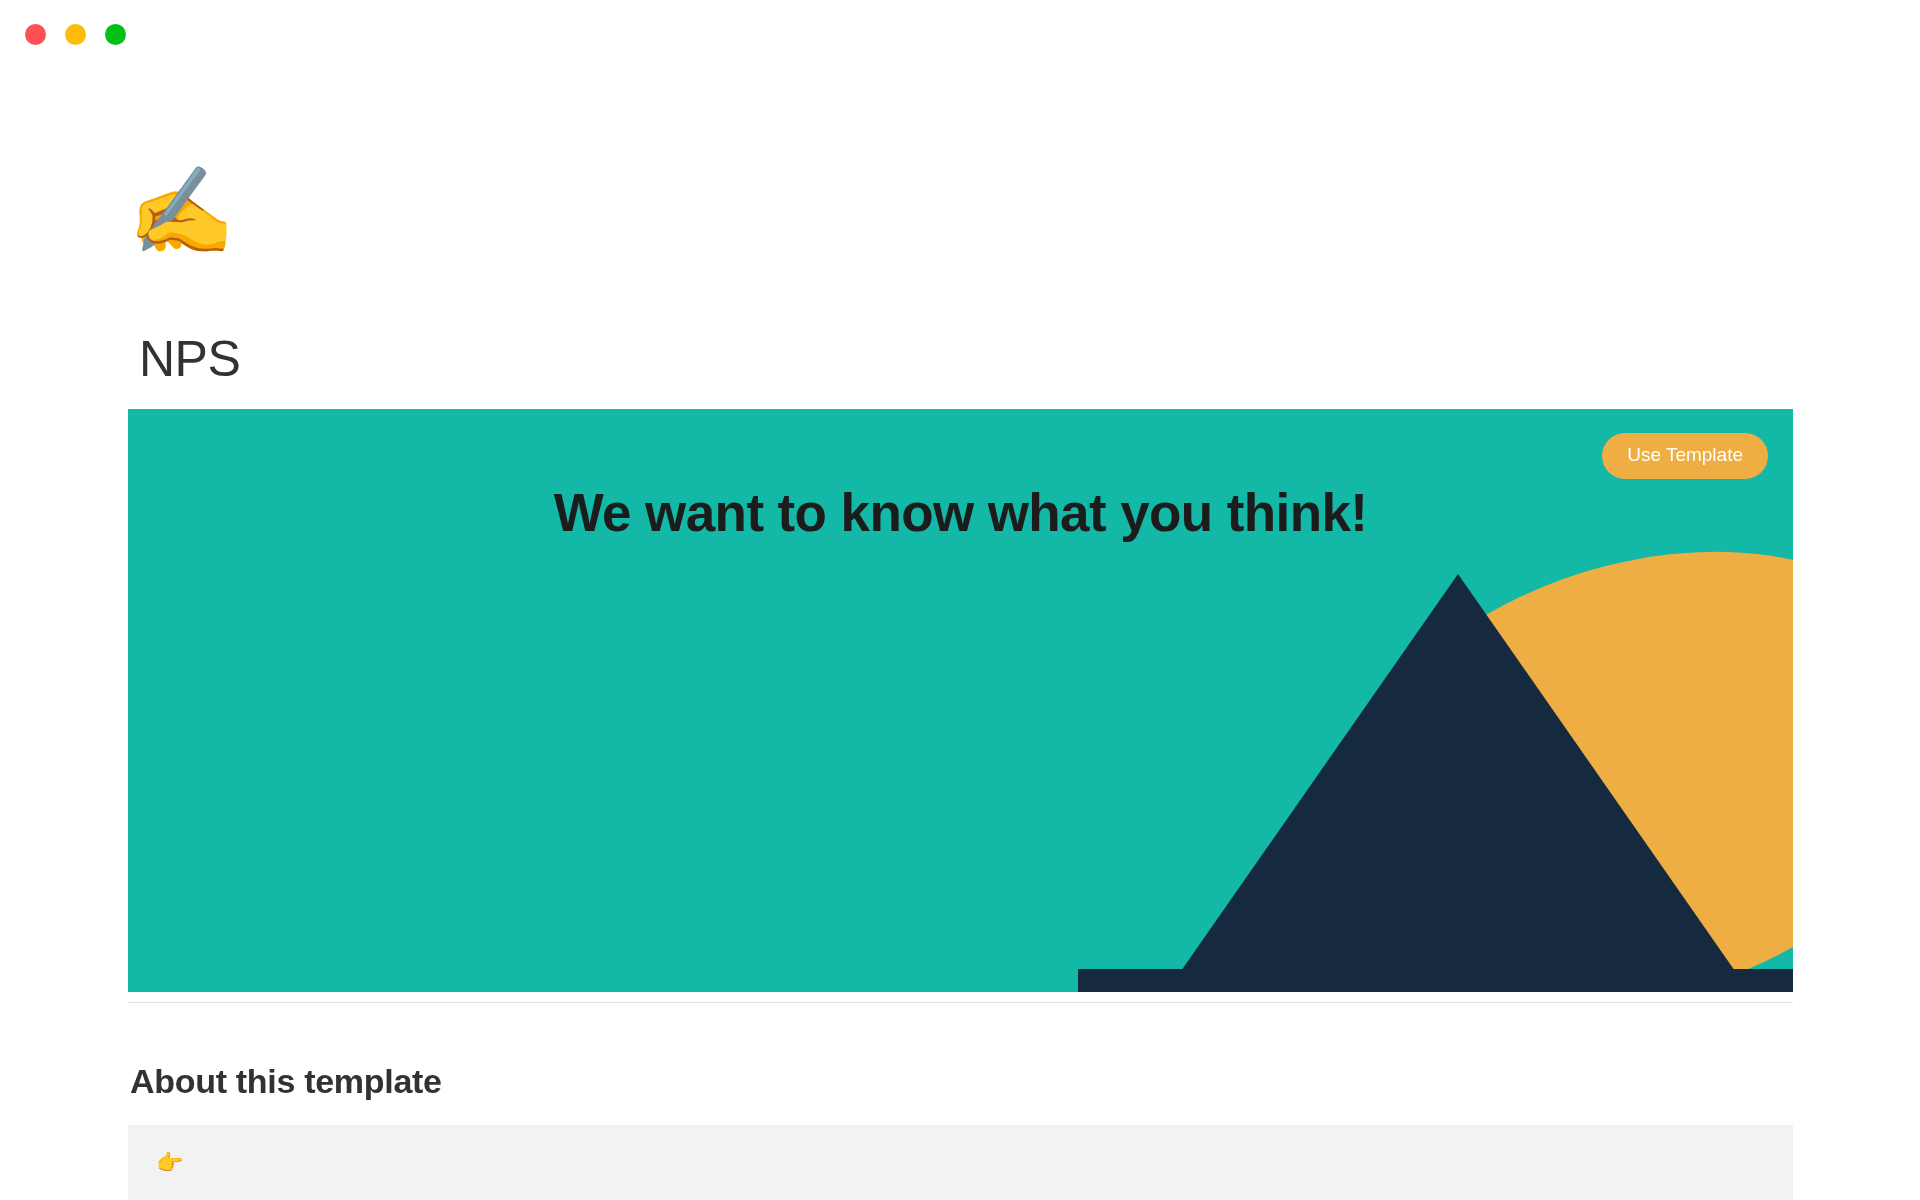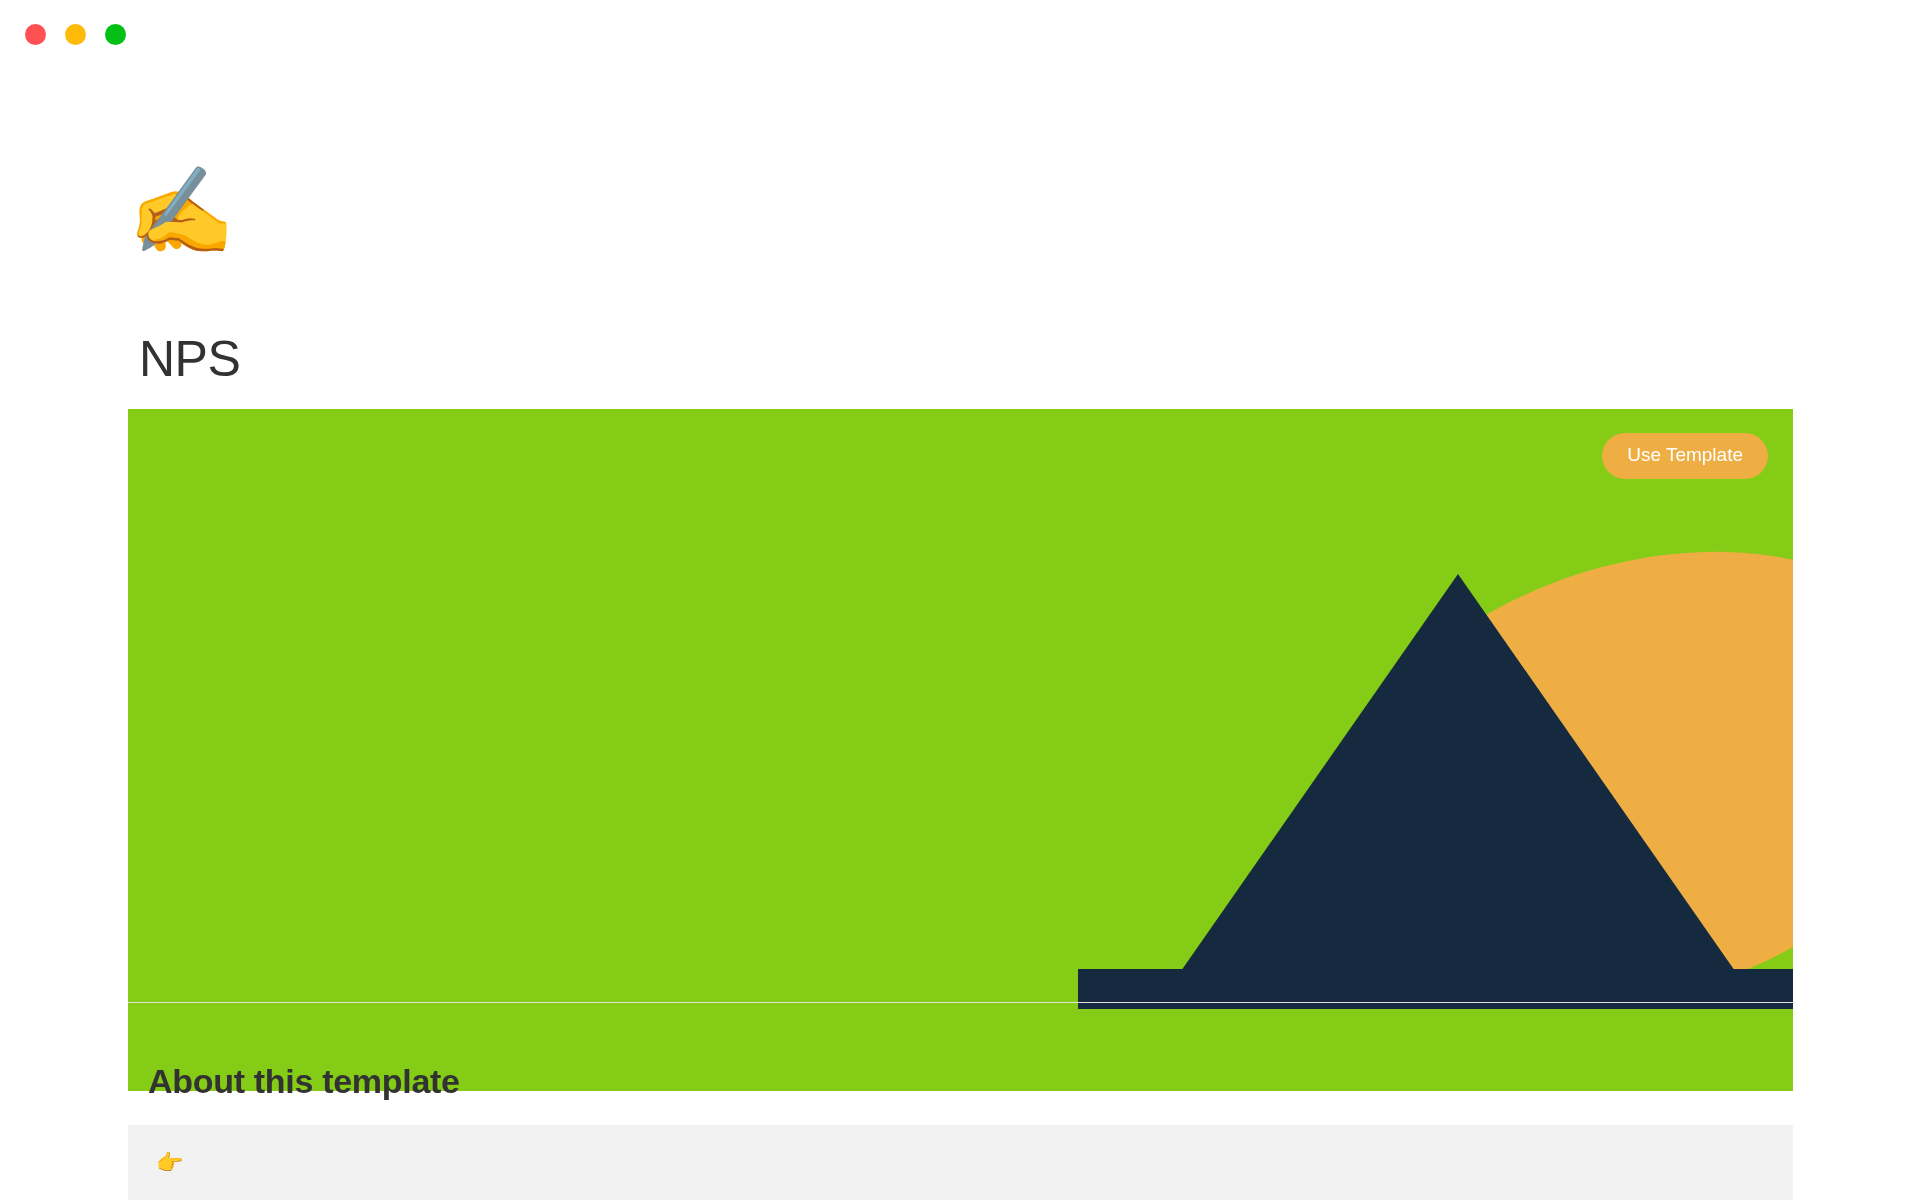--- a/index.html
+++ b/index.html
@@ -62,22 +62,22 @@
     color: #323232;
     letter-spacing: -0.5px;
   }
 
   
   #form-preview-card {
     position: absolute;
     left: 128px;
     top: 409px;
     width: 1665px;
-    height: 682px;
-    background: #84cc16;
+    height: 583px;
+    background: #14b8a6;
     overflow: hidden;
   }
 
   
   .deco-ellipse {
     position: absolute;
     width: 640px;
     height: 430px;
     background: #EFAE43;
     border-radius: 50%;
@@ -148,21 +148,20 @@
   }
 
   #about-heading {
     position: absolute;
     left: 130px;
     top: 1062px;
     font-size: 34px;
     font-weight: bold;
     color: #323232;
     letter-spacing: -0.3px;
-    margin-left: 18px;
   }
 
   #about-body {
     position: absolute;
     left: 128px;
     top: 1125px;
     width: 1665px;
     height: 75px;
     background: #F2F2F2;
     padding: 23px 30px 0 28px;
@@ -205,20 +204,21 @@
   <div id="form-preview-card">
 
     <div class="deco-ellipse"></div>
     <div class="deco-cone"></div>
     <div class="deco-cone-fill"></div>
 
     <div id="preview-inner">
 
       <button id="use-template-button">Use Template</button>
 
+      <div id="form-headline">We want to know what you think!</div>
 
     </div>
   </div>
 
   <div id="section-divider"></div>
 
   <h2 id="about-heading">About this template</h2>
 
   <div id="about-body">
     <div id="about-body-row">

